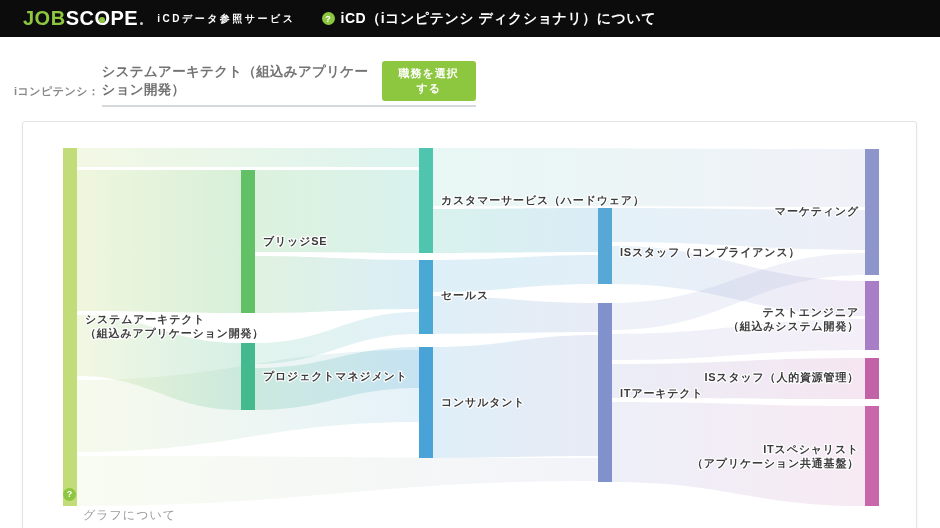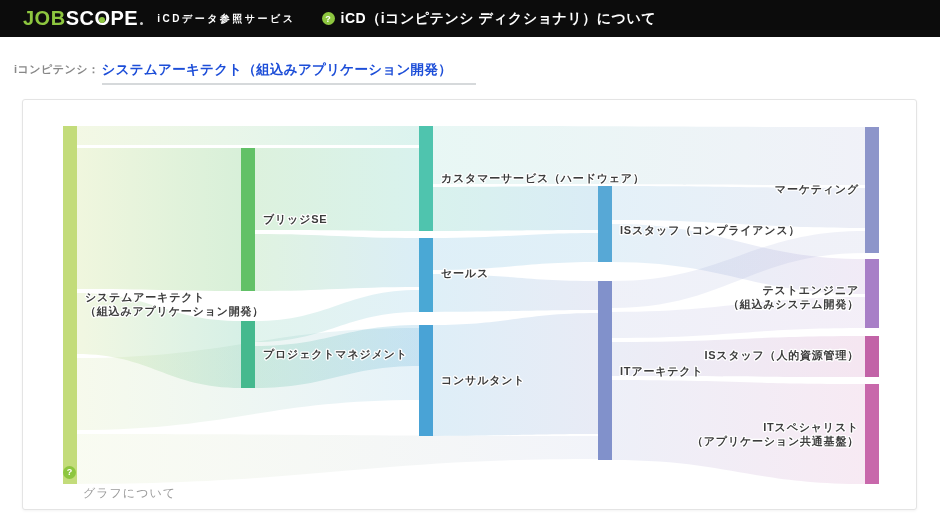--- a/index.html
+++ b/index.html
@@ -27,21 +27,21 @@
   .hdr-help span.txt { color:#ffffff; font-size:14px; font-weight:700;
     letter-spacing:.5px; margin-left:6px; }
 
   
   .job-row { display:flex; align-items:flex-end; padding:24px 0 0 14px; }
   .job-label { color:#888888; font-size:11px; font-weight:700; padding-bottom:8px;
     letter-spacing:.5px; }
   .job-field { width:374px; display:flex; align-items:center;
     justify-content:space-between; border-bottom:2px solid #d6d9db;
     padding-bottom:4px; margin-left:2px; }
-  .job-value { color:#1d4ed8; font-size:13.5px; font-weight:700; letter-spacing:.3px; }
+  .job-value { color:#737373; font-size:13.5px; font-weight:700; letter-spacing:.3px; }
   .select-btn { background:#8dc63f; color:#ffffff; border:none; border-radius:3px;
     font-size:11px; font-weight:700; letter-spacing:1px; padding:5px 13px;
     cursor:pointer; font-family:inherit; }
 
   
   .chart-card { position:relative; margin:14px 0 0 22px; width:895px; height:411px;
     background:#ffffff; border:1px solid #e4e4e4; border-radius:3px;
     box-shadow:0 1px 3px rgba(0,0,0,.05); }
   .chart-card svg { position:absolute; left:0; top:0; width:893px; height:409px; }
   svg text { font-family:"Liberation Sans","DejaVu Sans",sans-serif; font-size:11px;
@@ -66,20 +66,21 @@
   <a class="hdr-help">
     <span class="q-icon">?</span>
     <span class="txt">iCD（iコンピテンシ ディクショナリ）について</span>
   </a>
 </header>
 
 <div class="job-row">
   <span class="job-label">iコンピテンシ：</span>
   <div class="job-field">
     <span class="job-value">システムアーキテクト（組込みアプリケーション開発）</span>
+    <button class="select-btn">職務を選択する</button>
   </div>
 </div>
 
 <div class="chart-card">
   <svg viewBox="0 0 893 409" xmlns="http://www.w3.org/2000/svg" aria-hidden="false">
       <defs>
         <linearGradient id="lg0" gradientUnits="userSpaceOnUse" x1="54" x2="396" y1="0" y2="0">
           <stop offset="0" stop-color="#c3dc7a"></stop>
           <stop offset="1" stop-color="#4fc4ae"></stop>
         </linearGradient>

